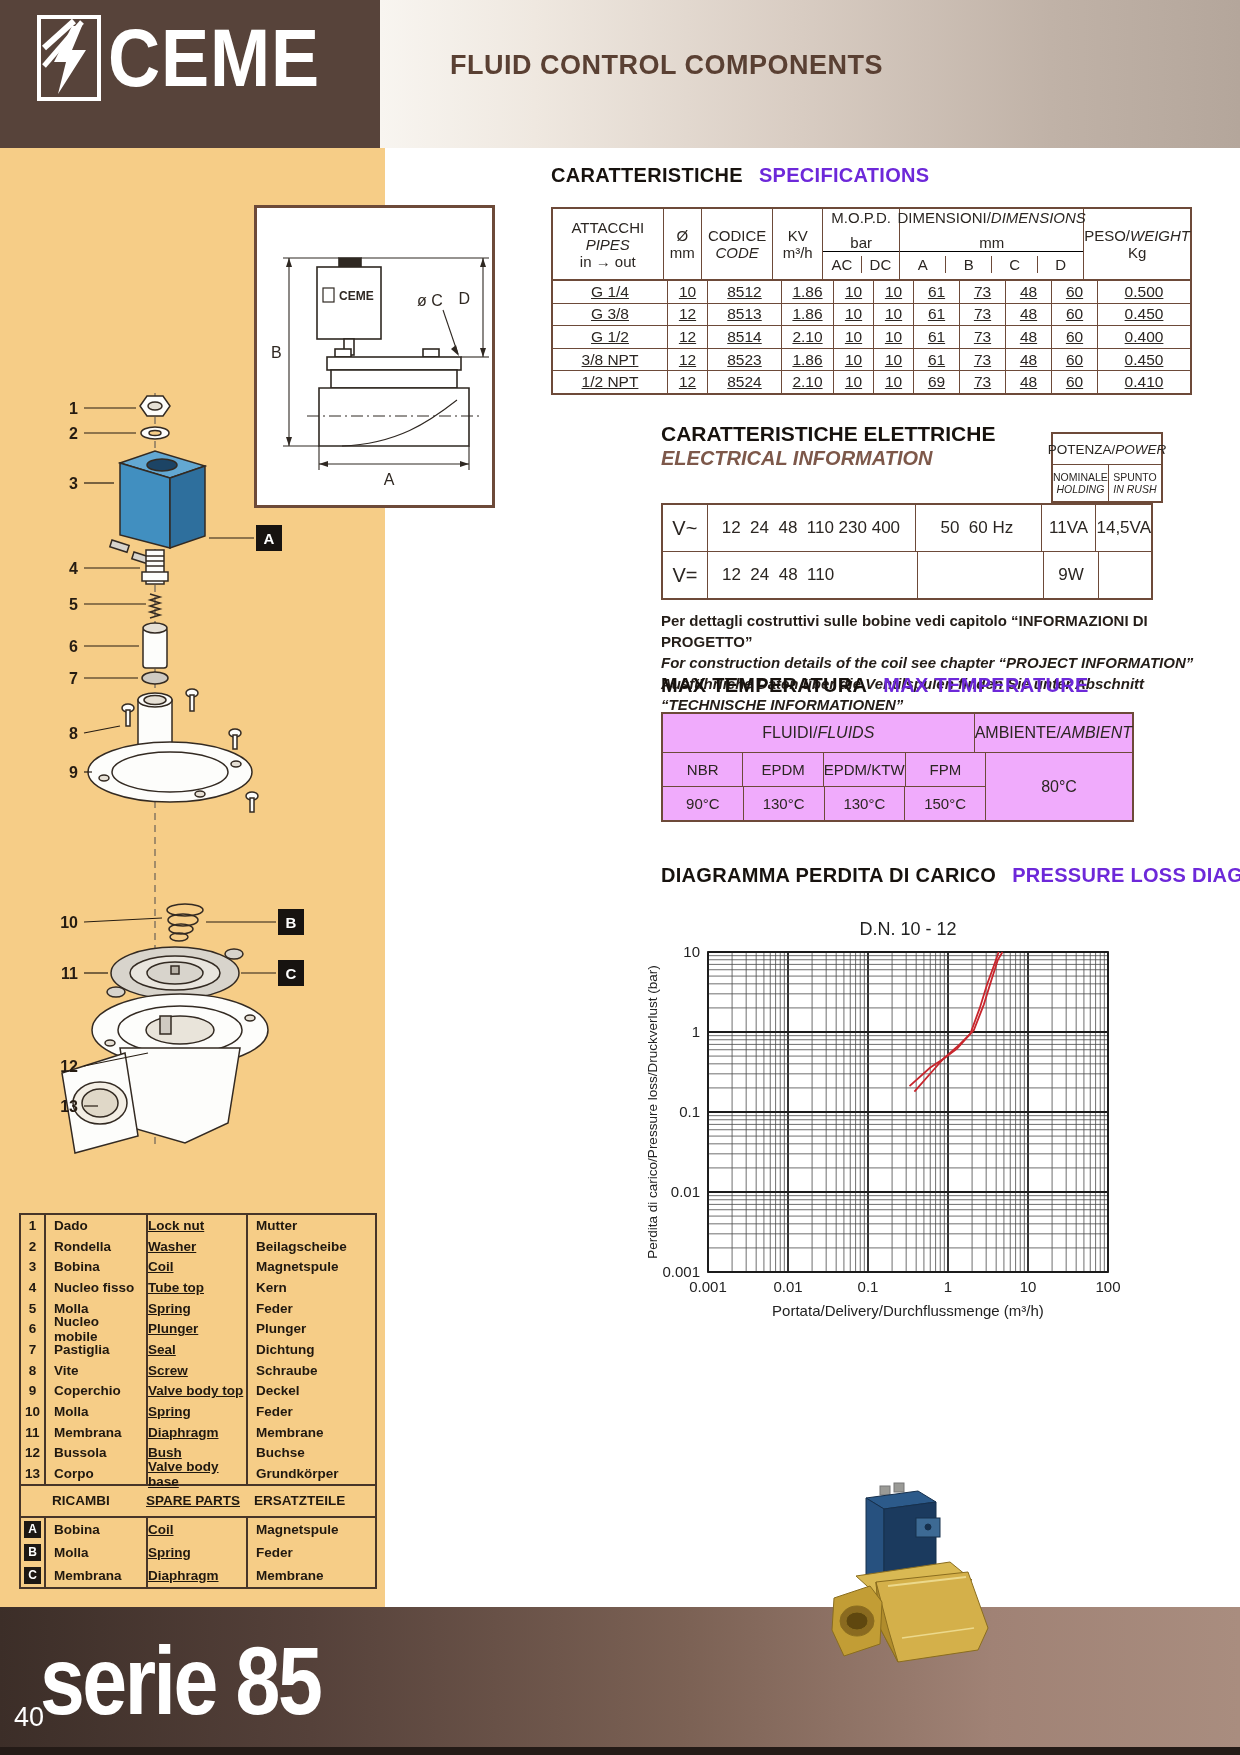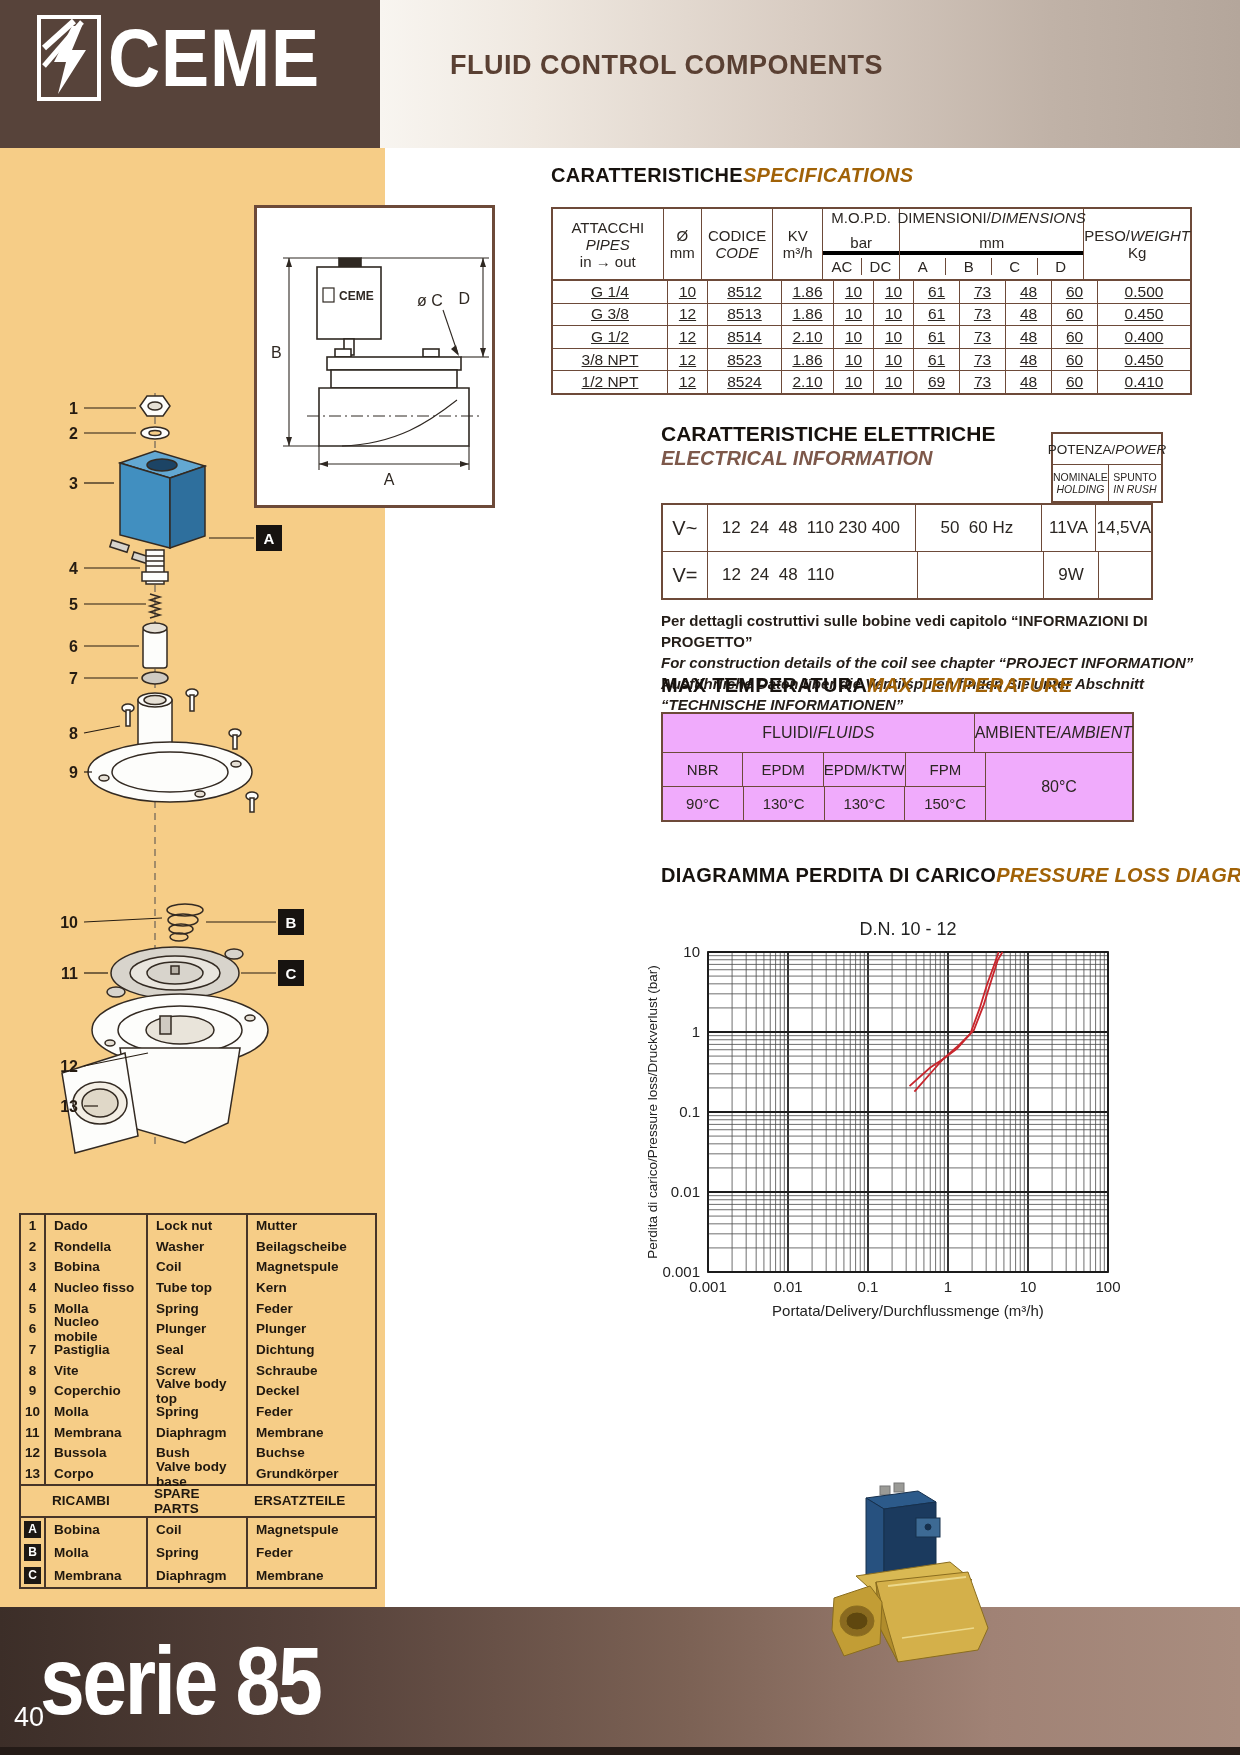--- a/index.html
+++ b/index.html
@@ -14,31 +14,31 @@
   .hdr-right{position:absolute;left:380px;top:0;width:860px;height:148px;
              background:linear-gradient(90deg,#f8f5f0 0%,#efe8e0 18%,#d9cdc3 48%,#c0b2a7 78%,#b4a69b 100%);}
   .hdr-title{position:absolute;left:70px;top:50px;font-size:27px;font-weight:bold;color:#5a4033;letter-spacing:0.5px;}
   
   .left-col{position:absolute;left:0;top:148px;width:385px;height:1459px;background:#f6cd87;}
   .exploded{position:absolute;left:0;top:148px;}
   .tech-box{position:absolute;left:254px;top:205px;width:241px;height:303px;background:#fff;
             border:3px solid #6d4a39;box-sizing:border-box;}
   
   .sec-head{position:absolute;font-size:20px;font-weight:bold;color:#17120e;letter-spacing:0.3px;white-space:nowrap;}
-  .sec-head .en{font-style:italic;color:#a16207;}
+  .sec-head .en{color:#6d28d9;margin-left:16px;}
   
   .spec-table{position:absolute;left:551px;top:207px;width:641px;height:188px;border:2px solid #6d4a39;
               box-sizing:border-box;display:flex;flex-direction:column;color:#2b2622;background:#fff;}
   .spec-head{display:flex;height:70px;border-bottom:2px solid #6d4a39;font-size:15px;}
   .sh{border-right:1px solid #6d4a39;display:flex;flex-direction:column;align-items:center;justify-content:center;line-height:17px;box-sizing:border-box;}
   .w-att{width:115px}.w-dia{width:40px}.w-cod{width:74px}.w-kv{width:52px}
   .w-mopd{width:80px;justify-content:flex-start}.w-dim{width:184px;justify-content:flex-start}.w-peso{flex:1;border-right:none}
   .sh .it{font-style:italic;}
   .sub-top{height:42px;display:flex;flex-direction:column;align-items:center;justify-content:space-between;width:100%;line-height:17px;}
-  .sub-row{height:26px;display:flex;width:100%;border-top:4px solid #000000;box-sizing:border-box;align-items:center;}
+  .sub-row{height:26px;display:flex;width:100%;border-top:1px solid #000000;box-sizing:border-box;align-items:center;}
   .sub-row div{flex:1;display:flex;align-items:center;justify-content:center;border-right:1px solid #6d4a39;box-sizing:border-box;}
   .sub-row div:last-child{border-right:none;}
   .spec-body{display:flex;flex-direction:column;flex:1;font-size:15.5px;}
   .spec-row{display:flex;flex:1;align-items:stretch;}
   .spec-row + .spec-row{border-top:1px solid #6d4a39;}
   .spec-row div{display:flex;align-items:center;justify-content:center;border-right:1px solid #6d4a39;box-sizing:border-box;text-decoration:underline;}
   .spec-row div:last-child{border-right:none;}
   .c0{width:115px}.c1{width:40px}.c2{width:74px}.c3{width:52px}.c4{width:40px}.c5{width:40px}
   .c6{width:46px}.c7{width:46px}.c8{width:46px}.c9{width:46px}.c10{flex:1}
   
@@ -81,21 +81,21 @@
   .temp-val{flex:1;display:flex;align-items:center;justify-content:center;}
   .it{font-style:italic;}
   
   .chart-svg{position:absolute;left:615px;top:903px;}
   
   .parts{position:absolute;left:19px;top:1213px;width:358px;border:2px solid #473528;box-sizing:border-box;
          color:#20180f;font-size:13.5px;font-weight:bold;}
   .p-row{display:flex;height:20.7px;align-items:center;}
   .p-c0{width:23px;display:flex;align-items:center;justify-content:center;align-self:stretch;}
   .p-c1{width:102px;border-left:2px solid #473528;padding-left:8px;align-self:stretch;display:flex;align-items:center;box-sizing:border-box;}
-  .p-c2{width:100px;border-left:2px solid #473528;padding-left:8px;align-self:stretch;display:flex;align-items:center;box-sizing:border-box;}
+  .p-c2{width:100px;border-left:2px solid #473528;align-self:stretch;display:flex;align-items:center;box-sizing:border-box;text-decoration:underline;}
   .p-c3{flex:1;border-left:2px solid #473528;padding-left:8px;align-self:stretch;display:flex;align-items:center;box-sizing:border-box;}
   .spare-head{display:flex;height:30px;align-items:center;border-top:2px solid #473528;border-bottom:2px solid #473528;}
   .spare-row{display:flex;height:23px;align-items:center;}
   .letter-box{width:17px;height:17px;background:#1d1814;color:#fff;font-size:12px;font-weight:bold;
               display:flex;align-items:center;justify-content:center;}
   
   .footer-band{position:absolute;left:0;top:1607px;width:1240px;height:148px;
     background:linear-gradient(90deg,#3c2e28 0%,#55413a 25%,#7b6154 55%,#a08275 80%,#a98d7f 100%);}
   .footer-strip{position:absolute;left:0;top:1747px;width:1240px;height:8px;background:#241b17;}
   .serie{position:absolute;left:40px;top:1626px;color:#fff;font-weight:bold;font-size:96px;letter-spacing:-3px;

